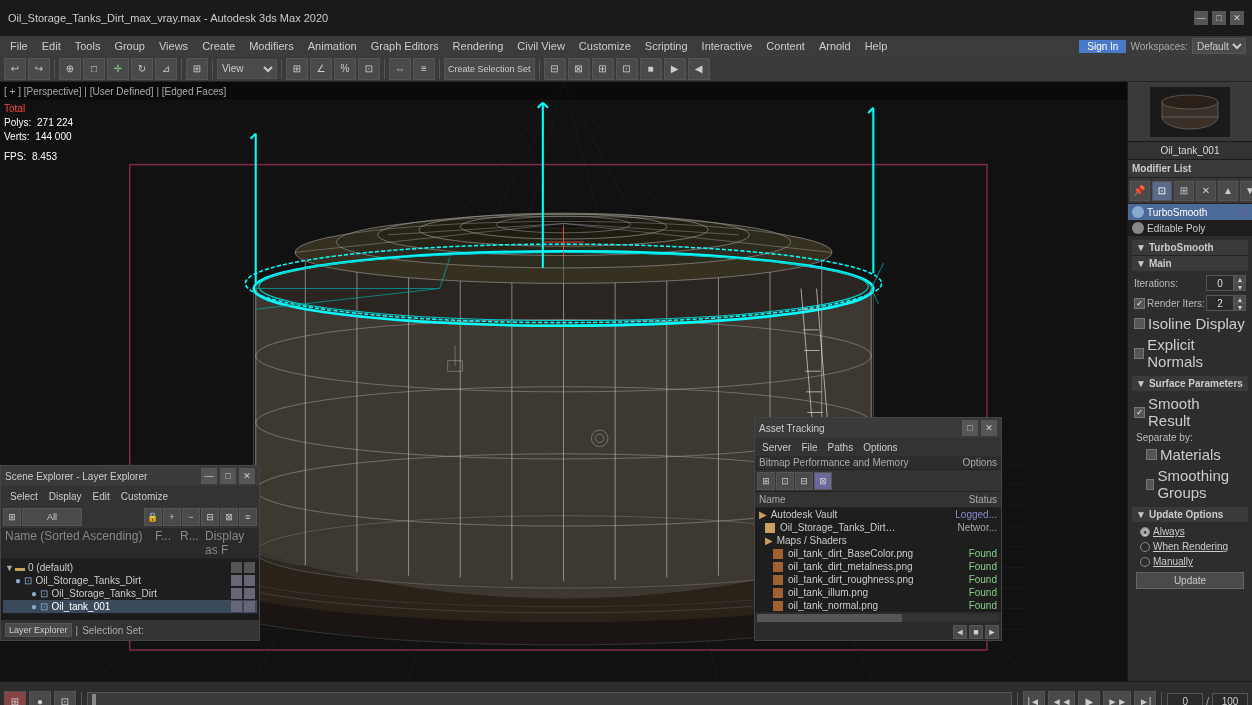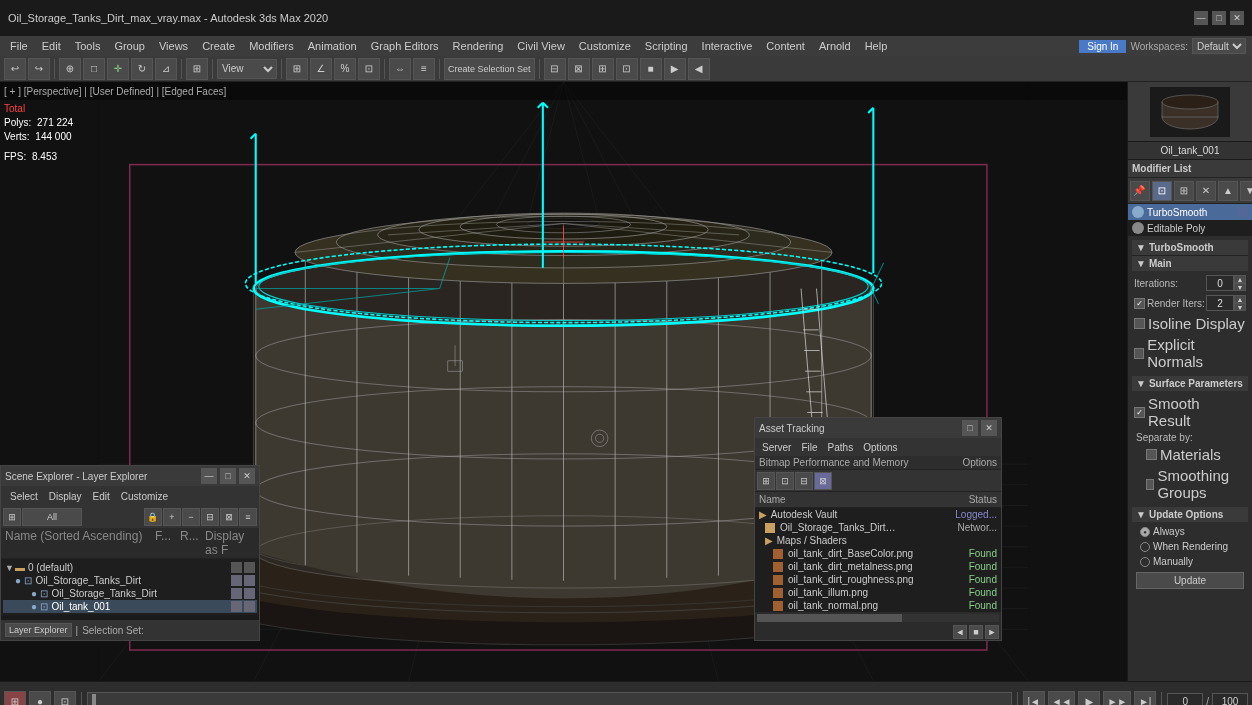--- a/index.html
+++ b/index.html
@@ -40,21 +40,21 @@
 
     
     #ts-props { padding: 4px; flex: 1; overflow-y: auto; }
     .ts-section-header { background: #3a3a3a; padding: 2px 4px; font-size: 10px; color: #ccc; font-weight: bold; margin-bottom: 2px; display: flex; align-items: center; gap: 3px; }
     .ts-prop-row { display: flex; align-items: center; justify-content: space-between; padding: 2px 2px; font-size: 10px; }
     .ts-prop-label { color: #bbb; }
     .ts-checkbox-row { display: flex; align-items: center; padding: 2px 2px; font-size: 15px; gap: 3px; }
     .ts-checkbox { width: 11px; height: 11px; background: #555; border: 1px solid #777; display: flex; align-items: center; justify-content: center; }
     .ts-checkbox.checked::after { content: '✓'; font-size: 8px; color: #fff; }
     .ts-section { margin-bottom: 4px; }
-    .radio-row { display: flex; align-items: center; padding: 2px 8px; font-size: 10px; gap: 3px; }
+    .radio-row { display: flex; align-items: center; padding: 2px 8px; font-size: 10px; gap: 3px; text-decoration: underline; }
     .radio-dot { width: 10px; height: 10px; border-radius: 50%; border: 1px solid #888; display: flex; align-items: center; justify-content: center; }
     .radio-dot.selected { background: #aaa; }
     .radio-dot.selected::after { content: '●'; font-size: 6px; color: #333; }
 
     
     #bottom { height: 40px; background: #2d2d2d; border-top: 1px solid #1a1a1a; display: flex; align-items: center; }
 
     
     #scene-explorer { position: absolute; left: 0; bottom: 40px; width: 260px; background: #2b2b2b; border: 1px solid #444; z-index: 20; }
     #se-titlebar { height: 20px; background: #3a3a3a; display: flex; align-items: center; justify-content: space-between; padding: 0 4px; font-size: 10px; color: #ccc; }

